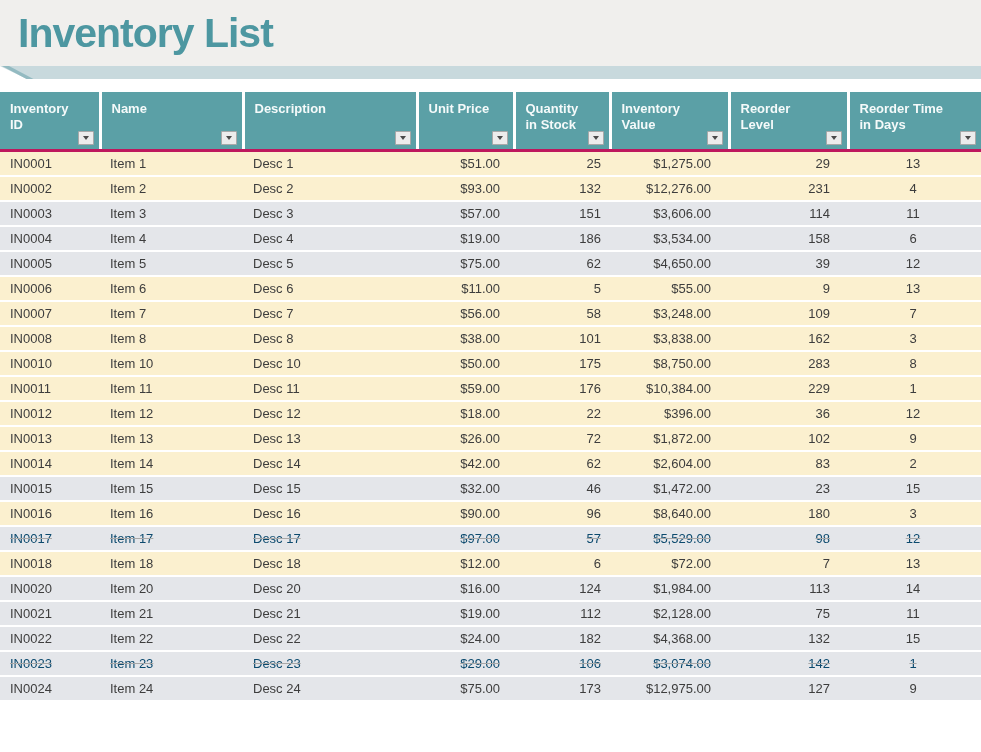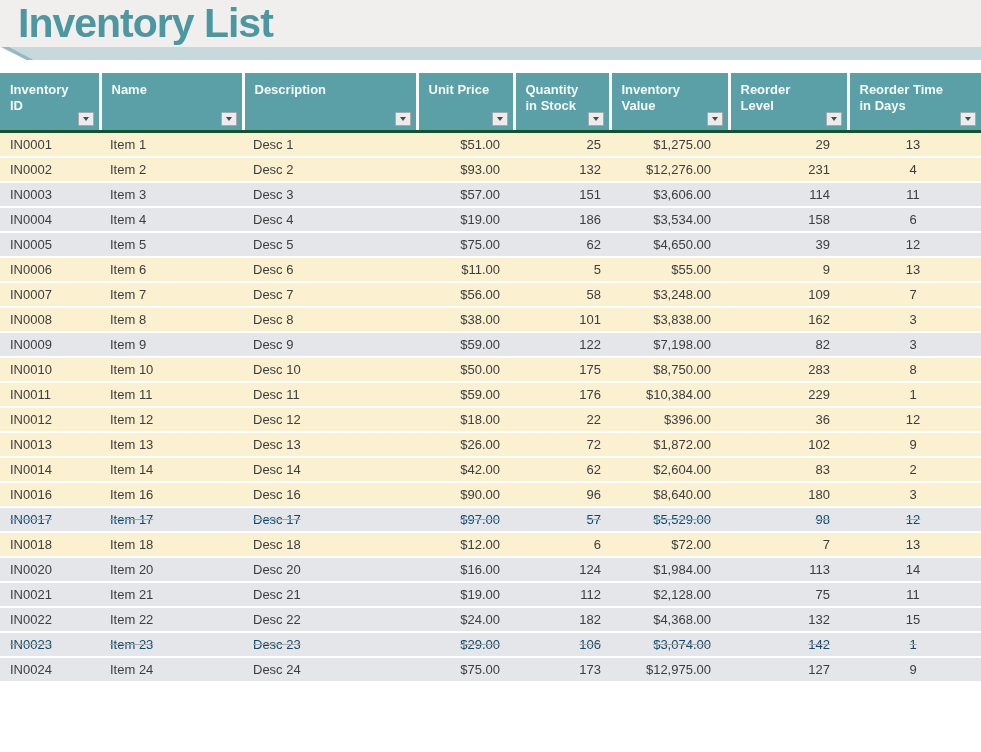--- a/index.html
+++ b/index.html
@@ -3,21 +3,21 @@
 <meta charset="utf-8">
 <style>
   html,body{margin:0;padding:0;}
   body{
     width:981px;height:752px;overflow:hidden;background:#ffffff;
     font-family:"Liberation Sans", sans-serif;
     -webkit-font-smoothing:antialiased;
   }
   
   .title-band{
-    height:47px;background:var(--title-band-bg,#F0EFED);
+    height:66px;background:var(--title-band-bg,#F0EFED);
     display:flex;align-items:center;padding-left:18px;box-sizing:border-box;
   }
   .page-title{
     margin:0;font-size:41px;font-weight:bold;letter-spacing:-1px;
     color:var(--title-color,#4D97A1);
   }
   
   .ribbon{position:relative;height:13px;background:#ffffff;}
   .ribbon-band{
     position:absolute;inset:0;background:var(--ribbon-bg,#C8D9DD);
@@ -31,21 +31,21 @@
   .ribbon-gap{height:13px;background:#ffffff;}
   
   table{border-collapse:collapse;width:981px;table-layout:fixed;}
   col.c1{width:100px}col.c2{width:143px}col.c3{width:174px}col.c4{width:97px}
   col.c5{width:96px}col.c6{width:119px}col.c7{width:119px}col.c8{width:133px}
   th{
     background:var(--header-bg,#5BA0A6);color:#F5FAFA;
     font-size:13px;font-weight:bold;line-height:16px;
     text-align:left;vertical-align:top;
     padding:9px 6px 0 10px;height:48px;box-sizing:content-box;
-    border-right:3px solid #fff;border-bottom:3px solid #14532d;
+    border-right:3px solid #fff;border-bottom:3px solid #be185d;
     position:relative;white-space:pre-line;
   }
   th:last-child{border-right:none;margin-top:11px;}
   .filter-btn{
     position:absolute;right:5px;bottom:4px;width:16px;height:14px;
     background:#ECECEC;border:1px solid #A9A9A9;border-radius:1px;
     display:flex;align-items:center;justify-content:center;padding:0;cursor:pointer;
   }
   .filter-btn::after{
     content:"";display:block;
@@ -184,30 +184,20 @@
       <tr class="low">
         <td>IN0008</td>
         <td>Item 8</td>
         <td>Desc 8</td>
         <td>$38.00</td>
         <td>101</td>
         <td>$3,838.00</td>
         <td>162</td>
         <td>3</td>
       </tr>
-      <tr class="ok">
-        <td>IN0009</td>
-        <td>Item 9</td>
-        <td>Desc 9</td>
-        <td>$59.00</td>
-        <td>122</td>
-        <td>$7,198.00</td>
-        <td>82</td>
-        <td>3</td>
-      </tr>
       <tr class="low">
         <td>IN0010</td>
         <td>Item 10</td>
         <td>Desc 10</td>
         <td>$50.00</td>
         <td>175</td>
         <td>$8,750.00</td>
         <td>283</td>
         <td>8</td>
       </tr>
@@ -243,20 +233,30 @@
       </tr>
       <tr class="low">
         <td>IN0014</td>
         <td>Item 14</td>
         <td>Desc 14</td>
         <td>$42.00</td>
         <td>62</td>
         <td>$2,604.00</td>
         <td>83</td>
         <td>2</td>
+      </tr>
+      <tr class="ok">
+        <td>IN0015</td>
+        <td>Item 15</td>
+        <td>Desc 15</td>
+        <td>$32.00</td>
+        <td>46</td>
+        <td>$1,472.00</td>
+        <td>23</td>
+        <td>15</td>
       </tr>
       <tr class="low">
         <td>IN0016</td>
         <td>Item 16</td>
         <td>Desc 16</td>
         <td>$90.00</td>
         <td>96</td>
         <td>$8,640.00</td>
         <td>180</td>
         <td>3</td>

